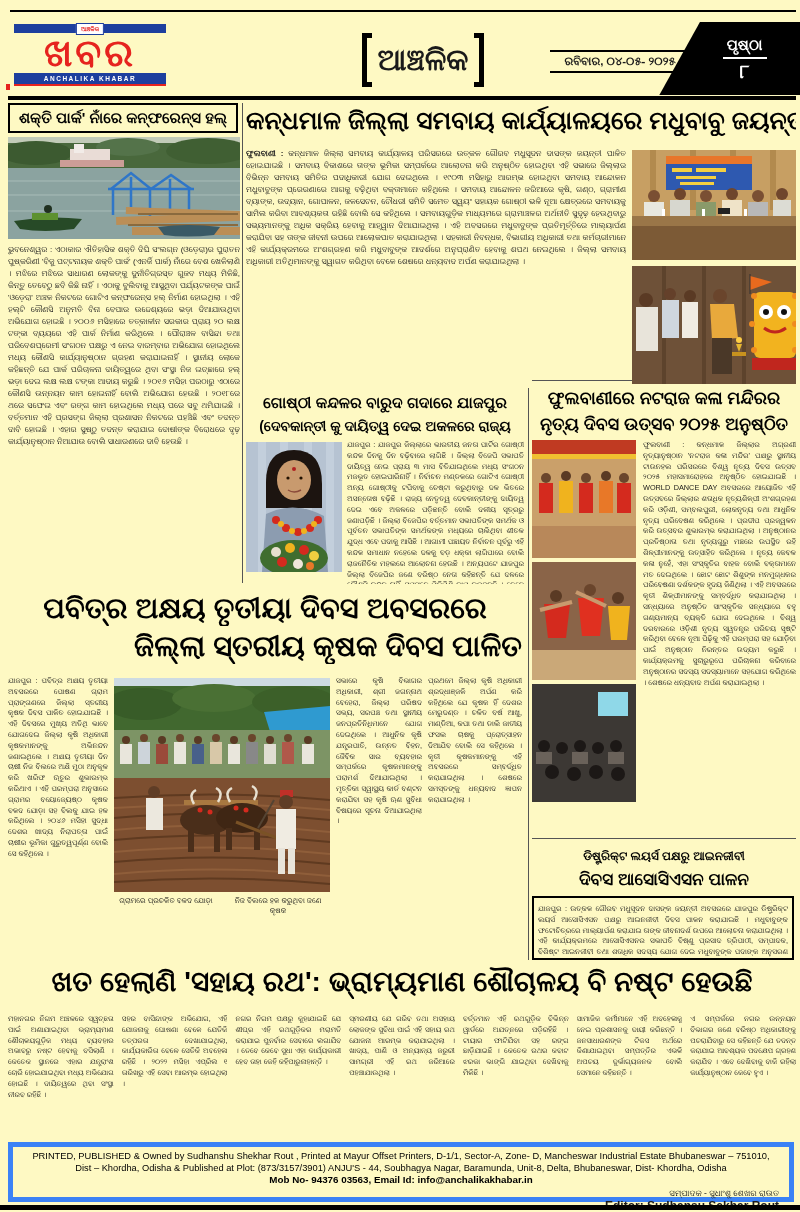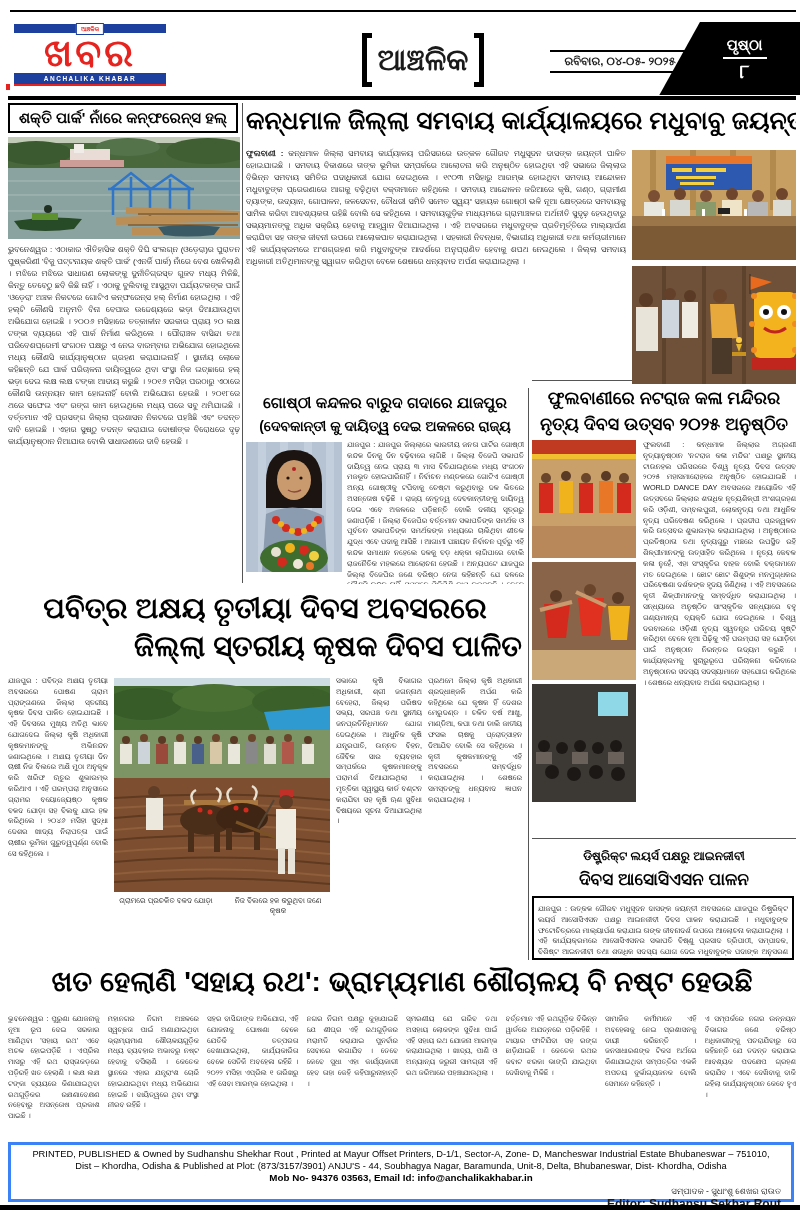--- a/index.html
+++ b/index.html
@@ -1,16 +1,16 @@
 <!DOCTYPE html>
 <html><head>
 <meta charset="utf-8">
 <style>
   html,body{margin:0;padding:0;background:#e8e8e8;}
-  #page{position:relative;width:800px;height:1212px;background:#ffffff;margin:0 auto;
+  #page{position:relative;width:800px;height:1212px;background:#fef9c3;margin:0 auto;
         font-family:"Liberation Sans",sans-serif;color:#1a1a1a;overflow:hidden;}
   .a{position:absolute;}
   .rule{background:#000;}
   .vline{position:absolute;width:1px;background:#555;}
   .hline{position:absolute;height:1px;background:#555;}
 
   
   .logo-bar{background:#1d3f9e;position:relative;}
   .logo-tag{position:absolute;left:50%;top:-1px;transform:translateX(-50%);background:#fff;
             color:#e6231e;font-size:6px;font-weight:bold;padding:0 4px;line-height:10px;border:1px solid #1d3f9e;}
@@ -35,21 +35,21 @@
   .headline.wrap{white-space:normal;}
   .body-text{font-size:8px;line-height:1.5;text-align:justify;overflow:hidden;color:#181818;}
   .body-sm{font-size:7.3px;line-height:1.48;text-align:justify;overflow:hidden;color:#181818;}
   .boxed{border:2px solid #000;box-sizing:border-box;padding:6px 4px;}
   .photo{display:block;}
   .caption{font-size:7.4px;line-height:1.35;text-align:center;color:#111;overflow:hidden;}
   .colrow{display:flex;gap:8px;}
   .colrow .col{flex:1;font-size:7.2px;line-height:1.5;text-align:justify;overflow:hidden;color:#181818;}
 
   
-  .footer-box{border:3px solid #3b82f6;box-sizing:border-box;padding:3px 10px 2px;}
+  .footer-box{border:5px solid #3b82f6;box-sizing:border-box;padding:3px 10px 2px;}
   .footer-line{text-align:center;font-size:9.3px;line-height:12px;color:#000;font-weight:500;}
   .footer-line.bold{font-weight:bold;font-size:9.8px;}
   .footer-row{display:flex;justify-content:space-between;align-items:flex-end;margin-top:2px;flex-direction:column;}
   .footer-odia{font-size:8.5px;}
   .footer-editor{font-size:12px;font-weight:bold;}
 </style>
 </head>
 <body>
 
 <div id="page">
@@ -401,21 +401,20 @@
   <div class="a body-sm" style="left:336px;top:676px;width:86px;height:284px;">ସଭାରେ କୃଷି ବିଭାଗର ଅଧିକାରୀ, ଶ୍ରୀ ଜଗନ୍ନାଥ ବେହେରା, ଜିଲ୍ଲା ପରିଷଦ ସଭ୍ୟ, ସରପଞ୍ଚ ତଥା ସ୍ଥାନୀୟ ଜନପ୍ରତିନିଧିମାନେ ଯୋଗ ଦେଇଥିଲେ । ଆଧୁନିକ କୃଷି ଯନ୍ତ୍ରପାତି, ଉନ୍ନତ ବିହନ, ଜୈବିକ ସାର ବ୍ୟବହାର ସମ୍ପର୍କରେ କୃଷକମାନଙ୍କୁ ପରାମର୍ଶ ଦିଆଯାଇଥିଲା । ମୃତ୍ତିକା ସ୍ୱାସ୍ଥ୍ୟ କାର୍ଡ ବଣ୍ଟନ କରାଯିବା ସହ କୃଷି ଋଣ ସୁବିଧା ବିଷୟରେ ସୂଚନା ଦିଆଯାଇଥିଲା ।</div>
   <div class="a body-sm" style="left:428px;top:676px;width:94px;height:284px;">ପ୍ରଥମେ ଜିଲ୍ଲା କୃଷି ଅଧିକାରୀ ଶ୍ରଦ୍ଧାଞ୍ଜଳି ଅର୍ପଣ କରି କହିଥିଲେ ଯେ କୃଷକ ହିଁ ଦେଶର ମେରୁଦଣ୍ଡ । ଚଳିତ ବର୍ଷ ଆଖୁ, ମାଣ୍ଡିଆ, କପା ତଥା ଡାଲି ଜାତୀୟ ଫସଲ ଚାଷକୁ ପ୍ରୋତ୍ସାହନ ଦିଆଯିବ ବୋଲି ସେ କହିଥିଲେ । କୃତୀ କୃଷକମାନଙ୍କୁ ଏହି ଅବସରରେ ସମ୍ବର୍ଦ୍ଧିତ କରାଯାଇଥିଲା । ଶେଷରେ ସମସ୍ତଙ୍କୁ ଧନ୍ୟବାଦ ଜ୍ଞାପନ କରାଯାଇଥିଲା ।</div>
 
   <div class="a headline wrap" style="left:532px;top:844px;width:264px;height:24px;font-size:12px;line-height:24px;">ଡିଷ୍ଟ୍ରିକ୍ଟ ଲୟର୍ସ ପକ୍ଷରୁ ଆଇନଜୀବୀ</div>
   <div class="a headline wrap" style="left:532px;top:868px;width:264px;height:24px;font-size:17px;line-height:24px;">ଦିବସ ଆସୋସିଏସନ ପାଳନ</div>
   <div class="a body-sm boxed" style="left:532px;top:896px;width:262px;height:64px;">ଯାଜପୁର : ଉତ୍କଳ ଗୌରବ ମଧୁସୂଦନ ଦାସଙ୍କ ଜୟନ୍ତୀ ଅବସରରେ ଯାଜପୁର ଡିଷ୍ଟ୍ରିକ୍ଟ ଲୟର୍ସ ଆସୋସିଏସନ ପକ୍ଷରୁ ଆଇନଜୀବୀ ଦିବସ ପାଳନ କରାଯାଇଛି । ମଧୁବାବୁଙ୍କ ଫଟୋଚିତ୍ରରେ ମାଲ୍ୟାର୍ପଣ କରାଯାଇ ତାଙ୍କ ଜୀବନାଦର୍ଶ ଉପରେ ଆଲୋଚନା କରାଯାଇଥିଲା । ଏହି କାର୍ଯ୍ୟକ୍ରମରେ ଆସୋସିଏସନର ସଭାପତି ବିଷ୍ଣୁ ପ୍ରସାଦ ତ୍ରିପାଠୀ, ସମ୍ପାଦକ, ବିଶିଷ୍ଟ ଆଇନଜୀବୀ ତଥା ଶତାଧିକ ସଦସ୍ୟ ଯୋଗ ଦେଇ ମଧୁବାବୁଙ୍କ ପଦାଙ୍କ ଅନୁସରଣ କରିବାକୁ ଶପଥ ନେଇଥିଲେ ।</div>
 
   <div class="a headline" style="left:8px;top:966px;width:788px;font-size:28px;">ଖତ ହେଲାଣି 'ସହାୟ ରଥ': ଭ୍ରାମ୍ୟମାଣ ଶୌଚାଳୟ ବି ନଷ୍ଟ ହେଉଛି</div>
 
   <div class="a colrow" style="left:8px;top:1014px;width:788px;height:122px;">
-    <div class="col">ଭୁବନେଶ୍ୱର : ପୁରୁଣା ଯୋଜନାକୁ ନୂଆ ରୂପ ଦେଇ ସରକାର ଆଣିଥିବା 'ସହାୟ ରଥ' ଏବେ ଅଚଳ ହୋଇପଡ଼ିଛି । ଏପ୍ରିଲ ମାସରୁ ଏହି ରଥ ରାସ୍ତାକଡ଼ରେ ପଡ଼ିରହି ଖତ ହେଲାଣି । ଲକ୍ଷ ଲକ୍ଷ ଟଙ୍କା ବ୍ୟୟରେ କିଣାଯାଇଥିବା ରଥଗୁଡ଼ିକର ରକ୍ଷଣାବେକ୍ଷଣ ନହେବାରୁ ଅସନ୍ତୋଷ ପ୍ରକାଶ ପାଇଛି ।</div>
     <div class="col">ମହାନଗର ନିଗମ ଅଞ୍ଚଳରେ ସ୍ୱଚ୍ଛତା ପାଇଁ ଅଣାଯାଇଥିବା ଭ୍ରାମ୍ୟମାଣ ଶୌଚାଳୟଗୁଡ଼ିକ ମଧ୍ୟ ବ୍ୟବହାର ଅଭାବରୁ ନଷ୍ଟ ହେବାକୁ ବସିଲାଣି । କେତେକ ସ୍ଥାନରେ ଏହାର ଯନ୍ତ୍ରାଂଶ ଚୋରି ହୋଇଯାଇଥିବା ମଧ୍ୟ ଅଭିଯୋଗ ହୋଇଛି । ଦାୟିତ୍ୱରେ ଥିବା ସଂସ୍ଥା ନୀରବ ରହିଛି ।</div>
     <div class="col">ସହର ବାସିନ୍ଦାଙ୍କ ଅଭିଯୋଗ, ଏହି ଯୋଜନାକୁ ଘୋଷଣା ବେଳେ ଯେତିକି ତତ୍ପରତା ଦେଖାଯାଇଥିଲା, କାର୍ଯ୍ୟକାରିତା ବେଳେ ସେତିକି ଅବହେଳା ରହିଛି । ୨୦୨୨ ମସିହା ଏପ୍ରିଲ ୧ ତାରିଖରୁ ଏହି ସେବା ଆରମ୍ଭ ହୋଇଥିଲା ।</div>
     <div class="col">ନଗର ନିଗମ ପକ୍ଷରୁ କୁହାଯାଇଛି ଯେ ଶୀଘ୍ର ଏହି ରଥଗୁଡ଼ିକର ମରାମତି କରାଯାଇ ପୁନର୍ବାର ସେବାରେ ଲଗାଯିବ । ତେବେ କେବେ ସୁଧା ଏହା କାର୍ଯ୍ୟକାରୀ ହେବ ତାହା କେହି କହିପାରୁନାହାନ୍ତି ।</div>
     <div class="col">ସ୍ମରଣୀୟ ଯେ ଗରିବ ତଥା ଅସହାୟ ଲୋକଙ୍କ ସୁବିଧା ପାଇଁ ଏହି ସହାୟ ରଥ ଯୋଜନା ଆରମ୍ଭ କରାଯାଇଥିଲା । ଖାଦ୍ୟ, ପାଣି ଓ ଅନ୍ୟାନ୍ୟ ଜରୁରୀ ସାମଗ୍ରୀ ଏହି ରଥ ଜରିଆରେ ପହଞ୍ଚାଯାଉଥିଲା ।</div>
     <div class="col">ବର୍ତ୍ତମାନ ଏହି ରଥଗୁଡ଼ିକ ବିଭିନ୍ନ ୱାର୍ଡରେ ଅଯତ୍ନରେ ପଡ଼ିରହିଛି । ଟାୟାର ଫାଟିଯିବା ସହ ରଙ୍ଗ ଛାଡ଼ିଯାଇଛି । କେତେକ ରଥର କବାଟ ଝରକା ଭାଙ୍ଗି ଯାଇଥିବା ଦେଖିବାକୁ ମିଳିଛି ।</div>
     <div class="col">ସାମାଜିକ କର୍ମୀମାନେ ଏହି ଅବହେଳାକୁ ନେଇ ପ୍ରଶାସନକୁ ଦାୟୀ କରିଛନ୍ତି । ଜନସାଧାରଣଙ୍କ ଟିକସ ଅର୍ଥରେ କିଣାଯାଇଥିବା ସମ୍ପତ୍ତିର ଏଭଳି ଅପଚୟ ଦୁର୍ଭାଗ୍ୟଜନକ ବୋଲି ସେମାନେ କହିଛନ୍ତି ।</div>
     <div class="col">ଏ ସମ୍ପର୍କରେ ନଗର ଉନ୍ନୟନ ବିଭାଗର ଜଣେ ବରିଷ୍ଠ ଅଧିକାରୀଙ୍କୁ ପଚରାଯିବାରୁ ସେ କହିଛନ୍ତି ଯେ ତଦନ୍ତ କରାଯାଇ ଆବଶ୍ୟକ ପଦକ୍ଷେପ ଗ୍ରହଣ କରାଯିବ । ଏବେ ଦେଖିବାକୁ ବାକି ରହିଲା କାର୍ଯ୍ୟାନୁଷ୍ଠାନ କେବେ ହୁଏ ।</div>
   </div>
 
   <div class="a footer-box" style="left:8px;top:1142px;width:786px;height:60px;">

